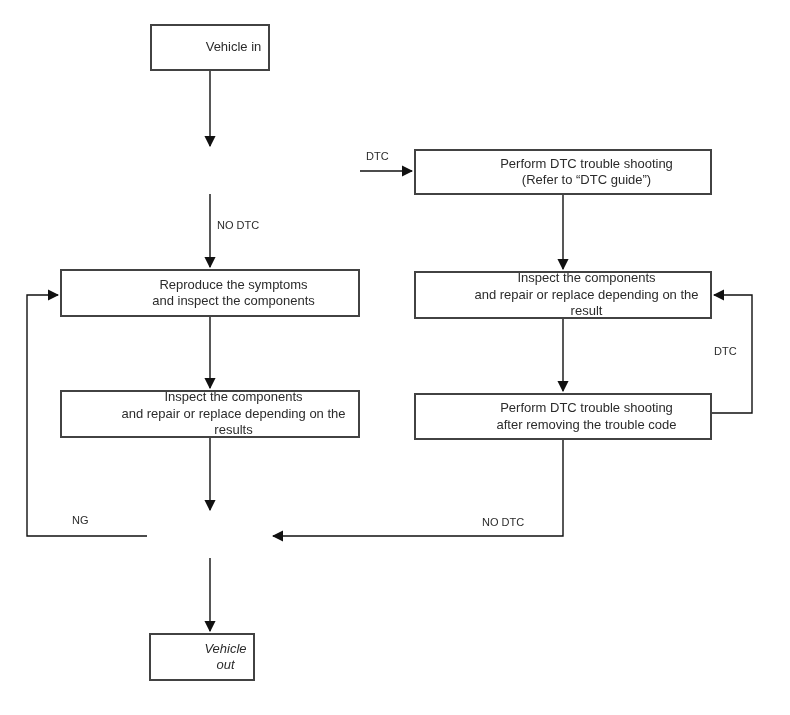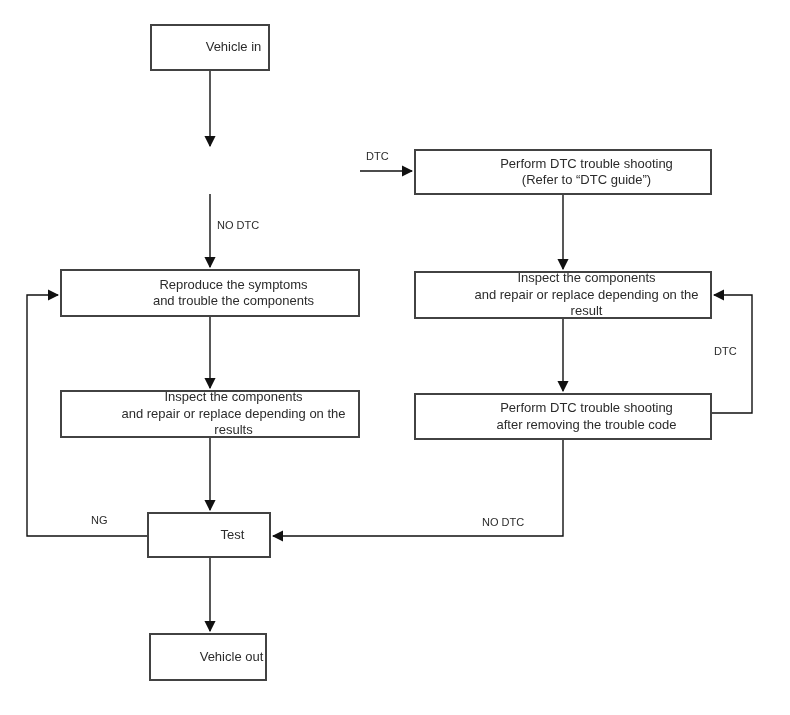--- a/index.html
+++ b/index.html
@@ -54,27 +54,27 @@
   }
   
   .n-vehicle-in      { left:150px; top:24px;  width:120px; height:47px; }
   .n-check           { left:60px;  top:148px; width:300px; height:46px; }
   .n-perform-dtc     { left:414px; top:149px; width:298px; height:46px; }
   .n-reproduce       { left:60px;  top:269px; width:300px; height:48px; }
   .n-inspect-right   { left:414px; top:271px; width:298px; height:48px; }
   .n-inspect-left    { left:60px;  top:390px; width:300px; height:48px; }
   .n-perform-after   { left:414px; top:393px; width:298px; height:47px; }
   .n-test            { left:147px; top:512px; width:124px; height:46px; }
-  .n-vehicle-out     { left:149px; top:633px; width:118px; height:48px; }
+  .n-vehicle-out     { left:149px; top:633px; width:106px; height:48px;font-style:italic; }
   
   .l-dtc-top        { left:366px; top:151px; }
   .l-no-dtc-left    { left:217px; top:220px; }
   .l-dtc-loop       { left:714px; top:346px; }
   .l-no-dtc-bottom  { left:482px; top:517px; }
-  .l-ng             { left:72px;  top:515px;margin-left:19px; }
+  .l-ng             { left:72px;  top:515px; }
 </style>
 </head>
 <body>
 
 <div class="canvas">
 
   <svg class="edges-svg" viewBox="0 0 790 715" xmlns="http://www.w3.org/2000/svg" aria-hidden="true">
     <defs>
       <marker id="arrow" viewBox="0 0 10 10" refX="9" refY="5" markerWidth="8" markerHeight="8" orient="auto-start-reverse">
         <path d="M0,0 L10,5 L0,10 z" fill="#111111"></path>
@@ -93,32 +93,31 @@
     <line x1="210" y1="558" x2="210" y2="631" marker-end="url(#arrow)"></line>
   </svg>
 
   <div class="node n-vehicle-in">Vehicle in</div>
 
 
   <div class="node n-perform-dtc">Perform DTC trouble shooting
 (Refer to “DTC guide”)</div>
 
   <div class="node n-reproduce">Reproduce the symptoms
-and trouble the components</div>
+and inspect the components</div>
 
   <div class="node n-inspect-right">Inspect the components
 and repair or replace depending on the result</div>
 
   <div class="node n-inspect-left">Inspect the components
 and repair or replace depending on the results</div>
 
   <div class="node n-perform-after">Perform DTC trouble shooting
 after removing the trouble code</div>
 
-  <div class="node n-test">Test</div>
 
   <div class="node n-vehicle-out">Vehicle out</div>
 
   <span class="edge-label l-dtc-top">DTC</span>
 
   <span class="edge-label l-no-dtc-left">NO DTC</span>
 
   <span class="edge-label l-dtc-loop">DTC</span>
 
   <span class="edge-label l-no-dtc-bottom">NO DTC</span>

